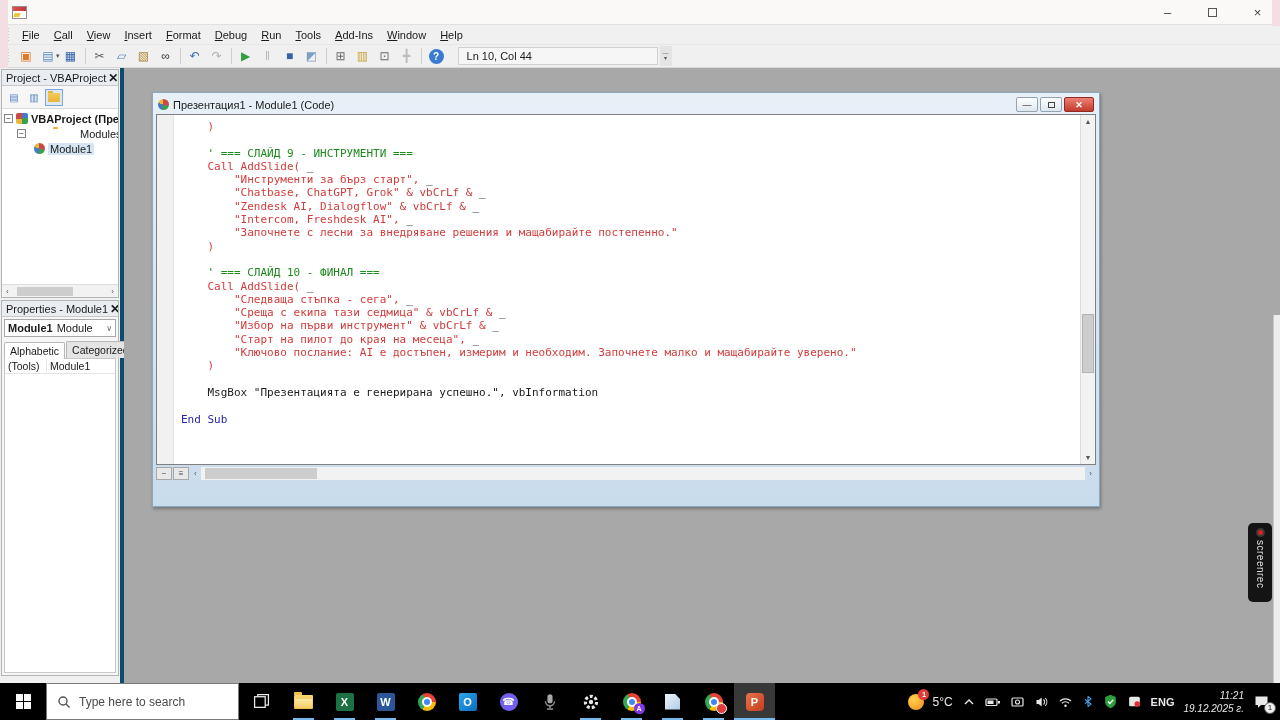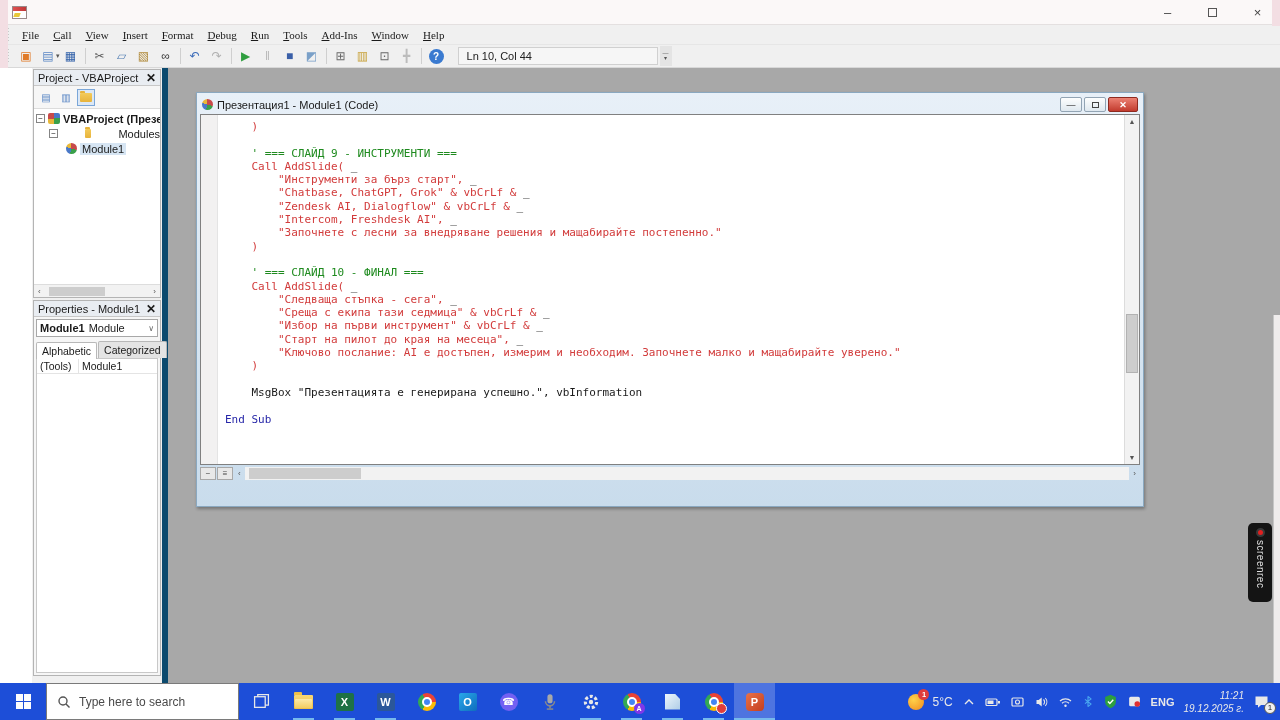--- a/index.html
+++ b/index.html
@@ -16,21 +16,21 @@
   .tb-title{font-size:12px;}
   .tb-controls{margin-left:auto;display:flex;height:100%;}
   .tb-controls span{width:45px;display:flex;align-items:center;justify-content:center;font-size:13px;color:#444;}
   .tb-max i{display:block;width:9px;height:9px;border:1px solid #555;}
 
   .menubar{position:absolute;left:0;top:25px;width:1280px;height:20px;background:#f0f0f0;
            display:flex;align-items:center;font-size:11px;border-bottom:1px solid #e6e6e6;}
   .mgrip{width:6px;height:14px;margin:0 3px 0 6px;
          background:repeating-linear-gradient(180deg,#c8c8c8 0 1px,transparent 1px 3px);
          background-size:2px 100%;background-repeat:repeat-y;background-position:1px 0;}
-  .menu-item{display:inline-block;padding:2px 7px;font-family:Liberation Serif, serif;}
+  .menu-item{display:inline-block;padding:2px 7px;}
   .menu-item::first-letter{text-decoration:underline;}
 
   .toolbar{position:absolute;left:0;top:45px;width:1280px;height:23px;background:#f0f0f0;
            display:flex;align-items:center;border-bottom:1px solid #d8d8d8;}
   .tbtn{width:20px;height:18px;display:inline-flex;align-items:center;justify-content:center;
         font-size:12px;margin:0 1px;}
   .tbtn.round{width:15px;height:15px;border-radius:50%;font-size:10px;font-weight:bold;margin:0 4px;}
   .tsep{width:1px;height:16px;background:#cfcfcf;margin:0 3px;}
   .tdrop{font-size:7px;color:#555;margin-left:-3px;}
   .lncol{width:200px;height:18px;background:#f6f6f6;border:1px solid #d0d0d0;margin-left:10px;
@@ -38,21 +38,21 @@
   .ovflbtn{width:12px;height:20px;margin-left:2px;background:#e4e4e4;display:flex;flex-direction:column;
            align-items:center;justify-content:center;font-size:6px;color:#555;line-height:5px;}
 
   
   .edgeL{position:absolute;left:0;top:0;width:8px;height:68px;background:#f3dee3;}
   .edgeR{position:absolute;left:1272px;top:0;width:8px;height:26px;background:#f3dee3;}
   .sliverR{position:absolute;left:1273px;top:315px;width:7px;height:368px;background:#efecec;border-left:1px solid #c6c6c6;}
 
   
   .workspace{position:absolute;left:0;top:68px;width:1280px;height:615px;display:flex;}
-  .dock{width:136px;background:#f0f0f0;display:flex;flex-direction:column;border-right:6px solid #0c4a6e;padding:1px 1px 7px 1px;margin-left:32px;}
+  .dock{width:124px;background:#f0f0f0;display:flex;flex-direction:column;border-right:4px solid #0c4a6e;padding:1px 1px 7px 1px;}
   .panel{border:1px solid #b4b4b4;background:#f6f6f6;display:flex;flex-direction:column;}
   .panel-proj{height:229px;margin-bottom:2px;}
   .panel-props{flex:1;}
   .pcap{height:16px;background:#e9edf2;border-bottom:1px solid #c8c8c8;display:flex;align-items:center;
         font-size:11px;padding:0 2px 0 4px;white-space:nowrap;overflow:hidden;}
   .pclose{margin-left:auto;font-size:12px;font-weight:bold;padding:0 2px;}
   .ptools{height:23px;display:flex;align-items:center;gap:2px;padding:2px 3px;border-bottom:1px solid #dcdcdc;}
   .ptool{width:18px;height:17px;display:flex;align-items:center;justify-content:center;font-size:10px;color:#5b87c5;}
   .ptool.on{border:1px solid #7aa6d8;background:#dce8f5;}
   .mini-folder{width:12px;height:9px;background:linear-gradient(#f4cb5a,#e7b33b);border-radius:1px;position:relative;}
@@ -121,21 +121,21 @@
   .htrack{flex:1;height:13px;background:#f2f2f2;position:relative;}
   .hthumb{position:absolute;left:4px;top:1px;width:112px;height:11px;background:#cdcdcd;}
 
   
   .recpill{position:absolute;left:1248px;top:523px;width:24px;height:79px;background:#141414;
            border-radius:5px;display:flex;flex-direction:column;align-items:center;padding-top:5px;}
   .recdot{width:9px;height:9px;border-radius:50%;background:#e02020;border:2px solid #3a3a3a;}
   .rectxt{writing-mode:vertical-rl;font-size:10px;color:#e0e0e0;margin-top:3px;letter-spacing:.5px;}
 
   
-  .taskbar{position:absolute;left:0;top:683px;width:1280px;height:37px;background:#1d4ed8;
+  .taskbar{position:absolute;left:0;top:683px;width:1280px;height:37px;background:#000000;
            display:flex;align-items:center;color:#e8e8e8;}
   .startbtn{width:46px;height:37px;display:flex;align-items:center;justify-content:center;}
   .winlogo{width:15px;height:15px;display:grid;grid-template-columns:7px 7px;grid-template-rows:7px 7px;gap:1px;}
   .winlogo i{background:#fdfdfd;}
   .searchbox{width:193px;height:37px;background:#fff;border:1px solid #7a7a7a;display:flex;align-items:center;
              color:#4a4a4a;font-size:12px;gap:8px;padding-left:10px;}
   .taskview{width:44px;height:37px;display:flex;align-items:center;justify-content:center;}
   .apps{display:flex;height:37px;}
   .app{width:41px;height:37px;display:flex;align-items:center;justify-content:center;position:relative;}
   .app.active{background:rgba(255,255,255,.22);}

